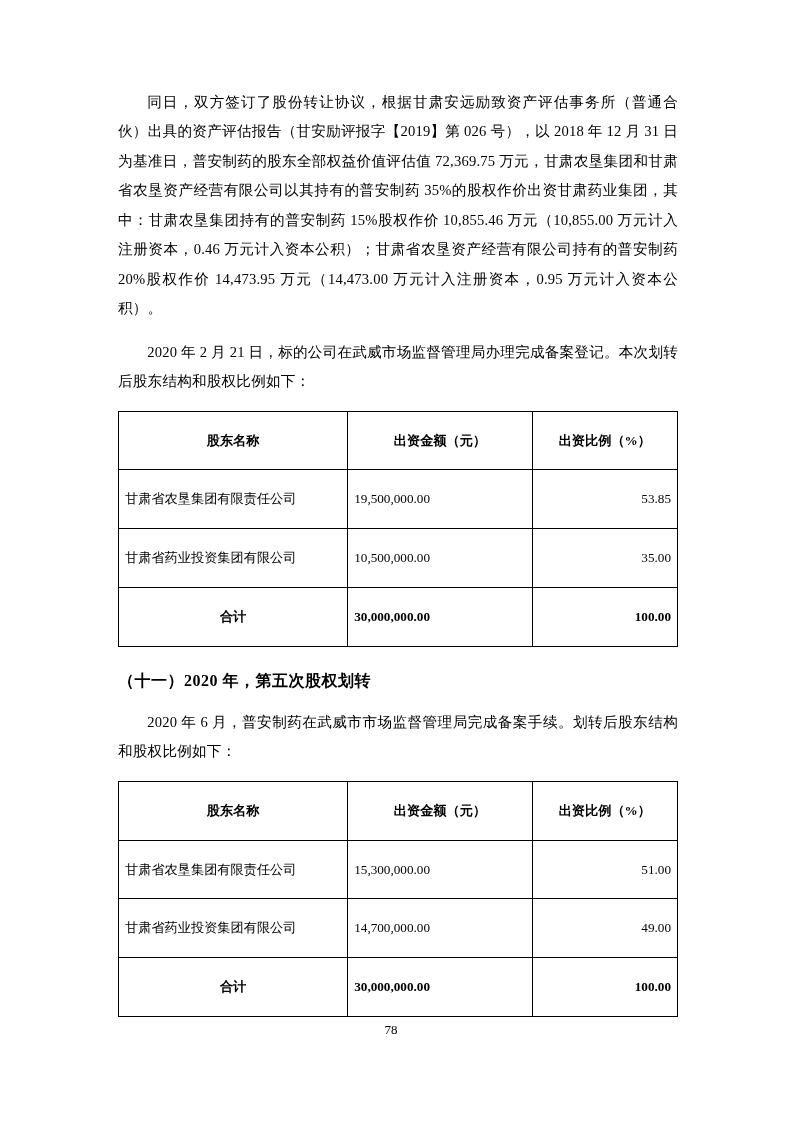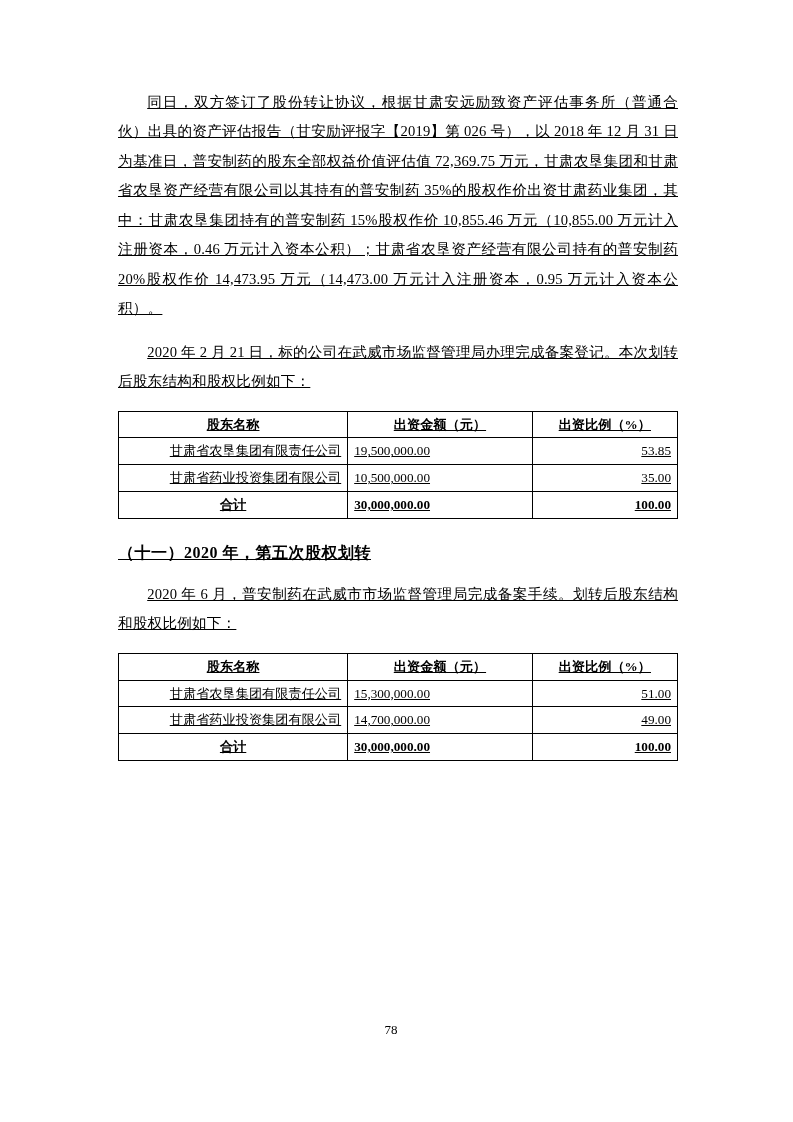--- a/index.html
+++ b/index.html
@@ -16,21 +16,20 @@
     box-sizing: border-box;
     font-family: "Liberation Serif", "DejaVu Serif", serif;
     color: #000000;
     overflow: hidden;
   }
   .content {
     position: absolute;
     left: 118px;
     top: 88px;
     width: 560px;
-    text-decoration: underline;
   }
   p.para {
     margin: 0 0 14px 0;
     font-size: 14.6px;
     line-height: 2.02;
     text-align: justify;
     text-justify: inter-ideograph;
     text-indent: 2em;
     letter-spacing: 0.2px;
   }
@@ -42,31 +41,31 @@
   }
   table.stock {
     border-collapse: collapse;
     width: 100%;
     margin: 6px 0 10px 0;
     font-size: 13.2px;
     table-layout: fixed;
   }
   table.stock th, table.stock td {
     border: 1px solid #000000;
-    padding: 3px 6px;
+    padding: 19px 6px;
     line-height: 1.5;
   }
   table.stock th {
     text-align: center;
     font-weight: bold;
   }
   .col-name { width: 41%; }
   .col-amount { width: 33%; }
   .col-ratio { width: 26%; }
-  td.c-name { text-align: right; }
+  td.c-name { text-align: left; }
   td.c-amount { text-align: left; padding-right: 12px; }
   td.c-ratio { text-align: right; padding-right: 14px; }
   tr.total td { font-weight: bold; }
   tr.total td.c-name { text-align: center; }
   .pagenum {
     position: absolute;
     left: 0;
     right: 11px;
     top: 1022px;
     text-align: center;

